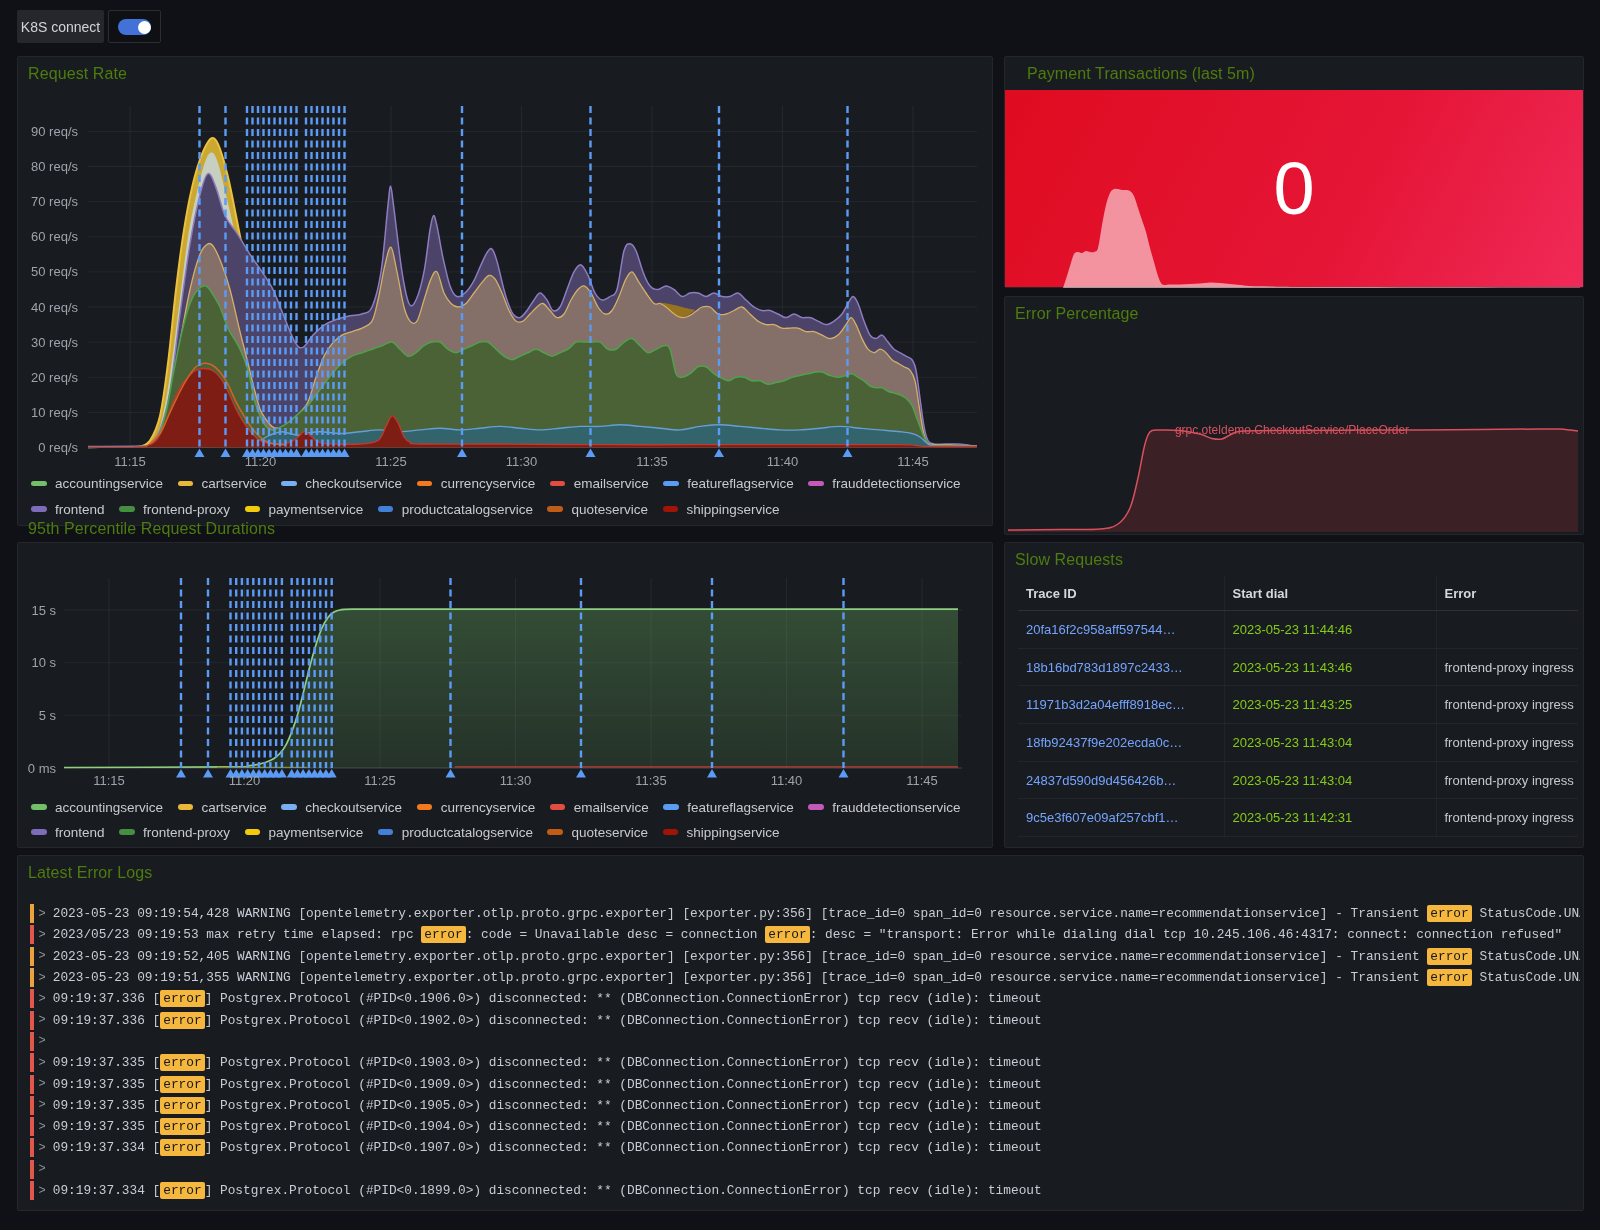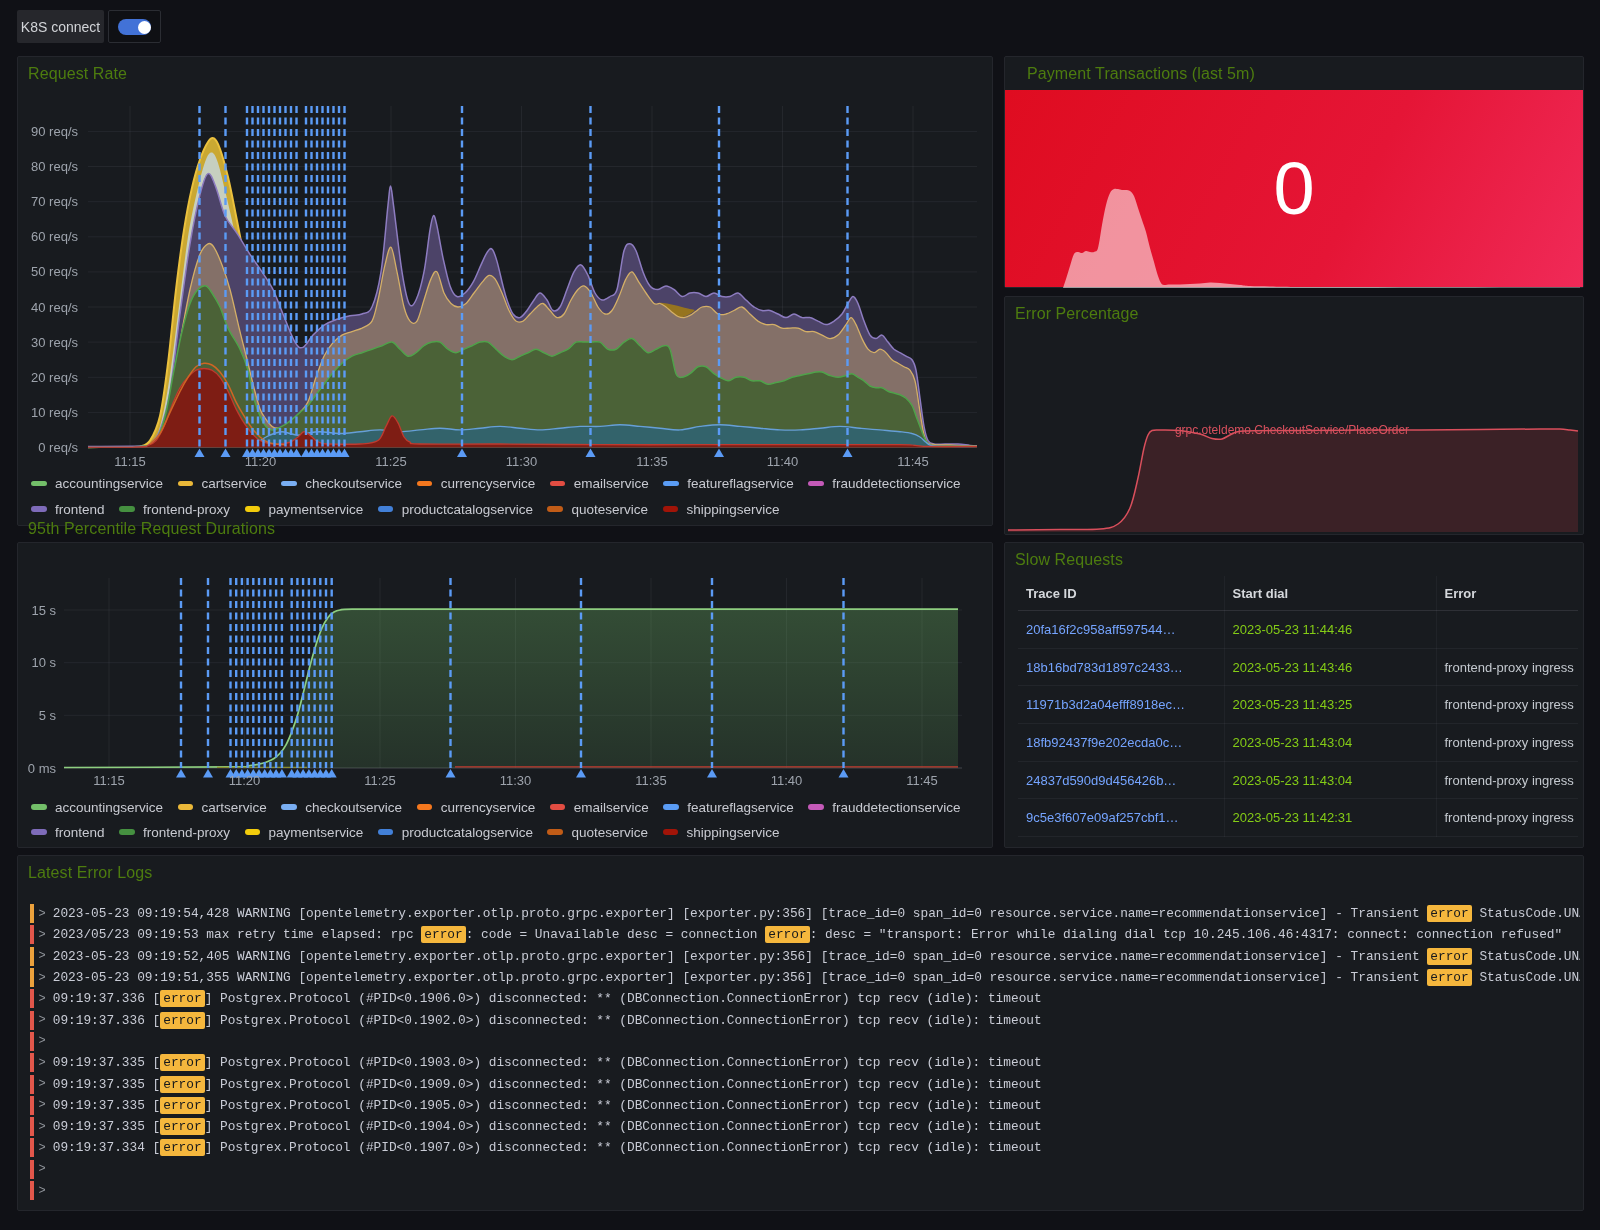--- a/index.html
+++ b/index.html
@@ -412,15 +412,16 @@
         <span class="ch">&gt;</span>
         <span class="lt">09:19:37.334 [<b>error</b>] Postgrex.Protocol (#PID&lt;0.1907.0&gt;) disconnected: ** (DBConnection.ConnectionError) tcp recv (idle): timeout</span>
       </div>
       <div class="ll">
         <span class="bar e"></span>
         <span class="ch">&gt;</span>
       </div>
       <div class="ll">
         <span class="bar e"></span>
         <span class="ch">&gt;</span>
+        <span class="lt">09:19:37.334 [<b>error</b>] Postgrex.Protocol (#PID&lt;0.1899.0&gt;) disconnected: ** (DBConnection.ConnectionError) tcp recv (idle): timeout</span>
       </div>
     </div>
 </div>
 
 </body></html>

